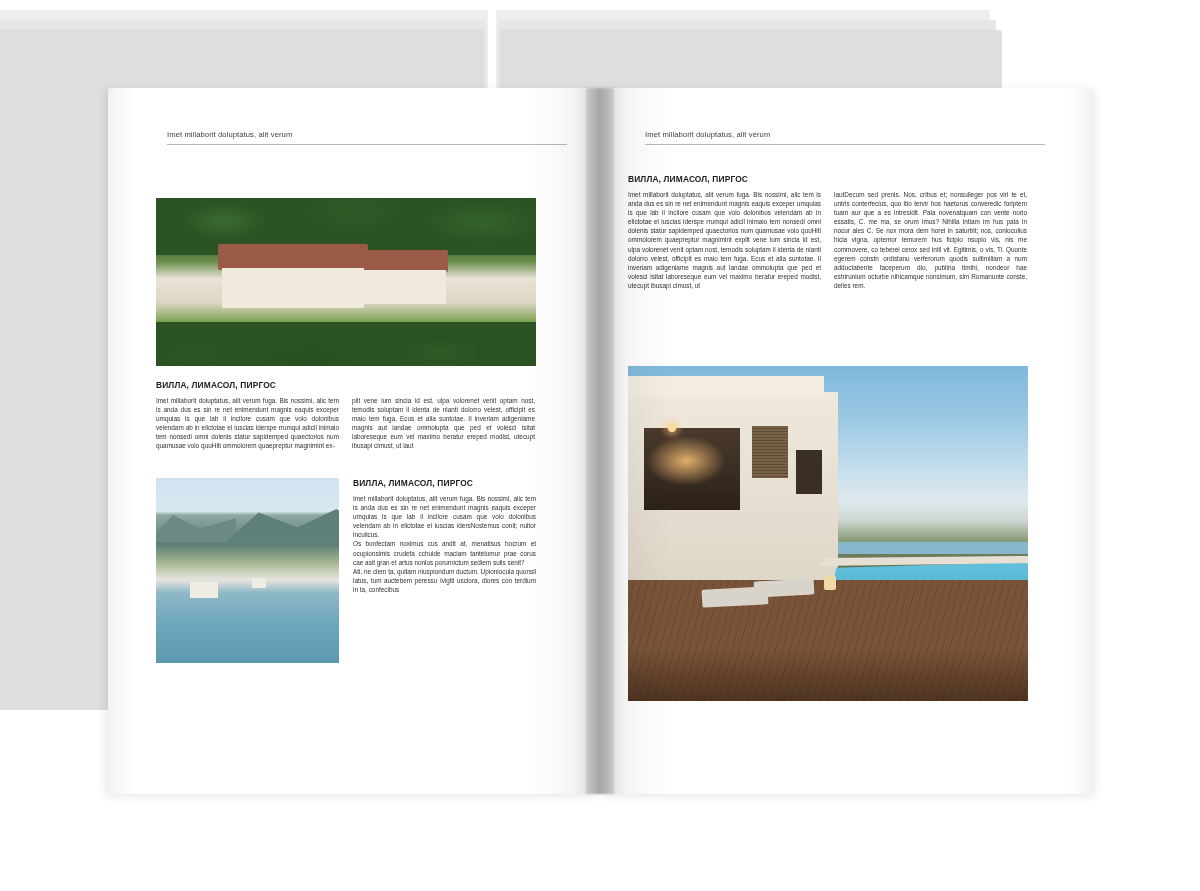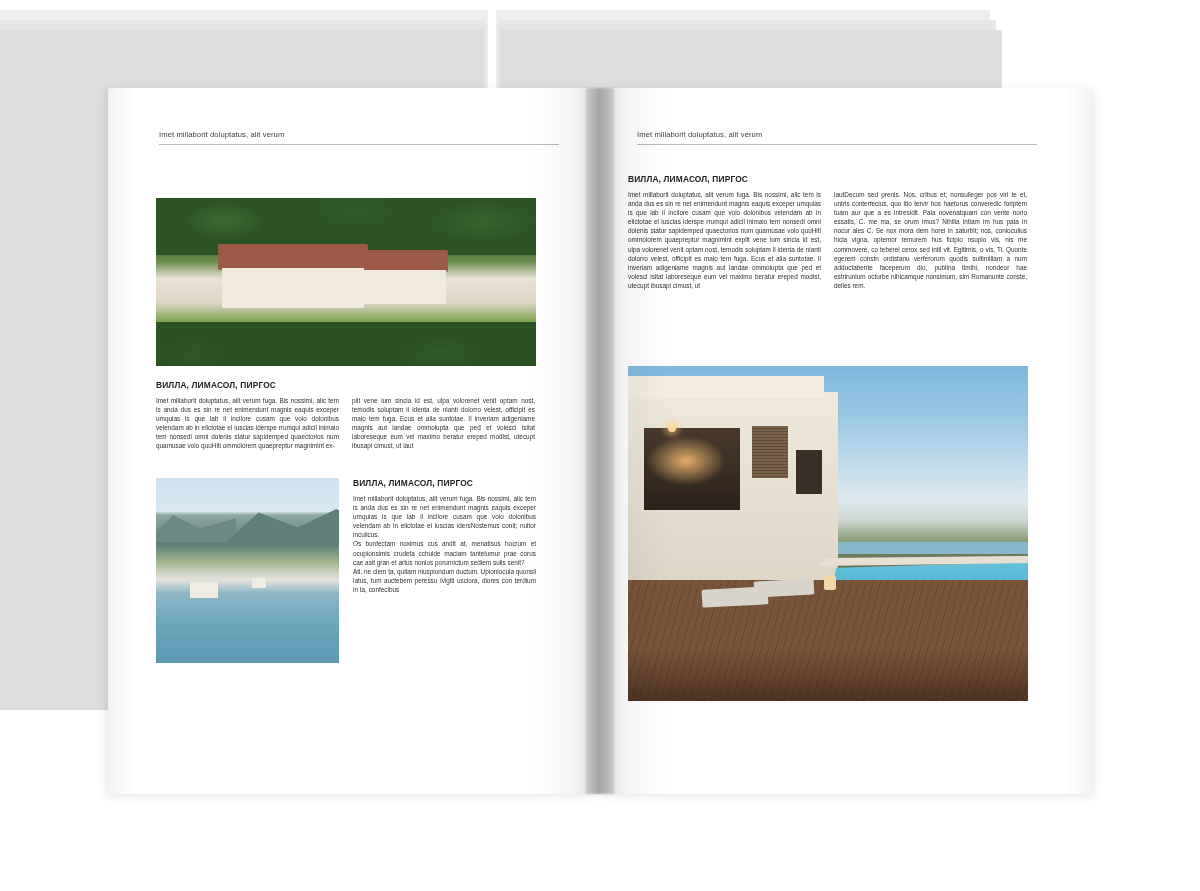--- a/index.html
+++ b/index.html
@@ -98,21 +98,21 @@
     position: absolute;
     top: 0;
     height: 100%;
   }
   .page-left .content { left: 42px; width: 400px; }
   .page-right .content { left: 28px; width: 400px; }
 
   .runhead {
     position: absolute;
     top: 42px;
-    left: 9px;
+    left: 17px;
     width: 100%;
     font-size: 7.6px;
     color: #3e3e3e;
     letter-spacing: 0.1px;
     padding-bottom: 5px;
     border-bottom: 0.7px solid #b9b9b9;
   }
 
   .headline {
     font-size: 8.4px;

